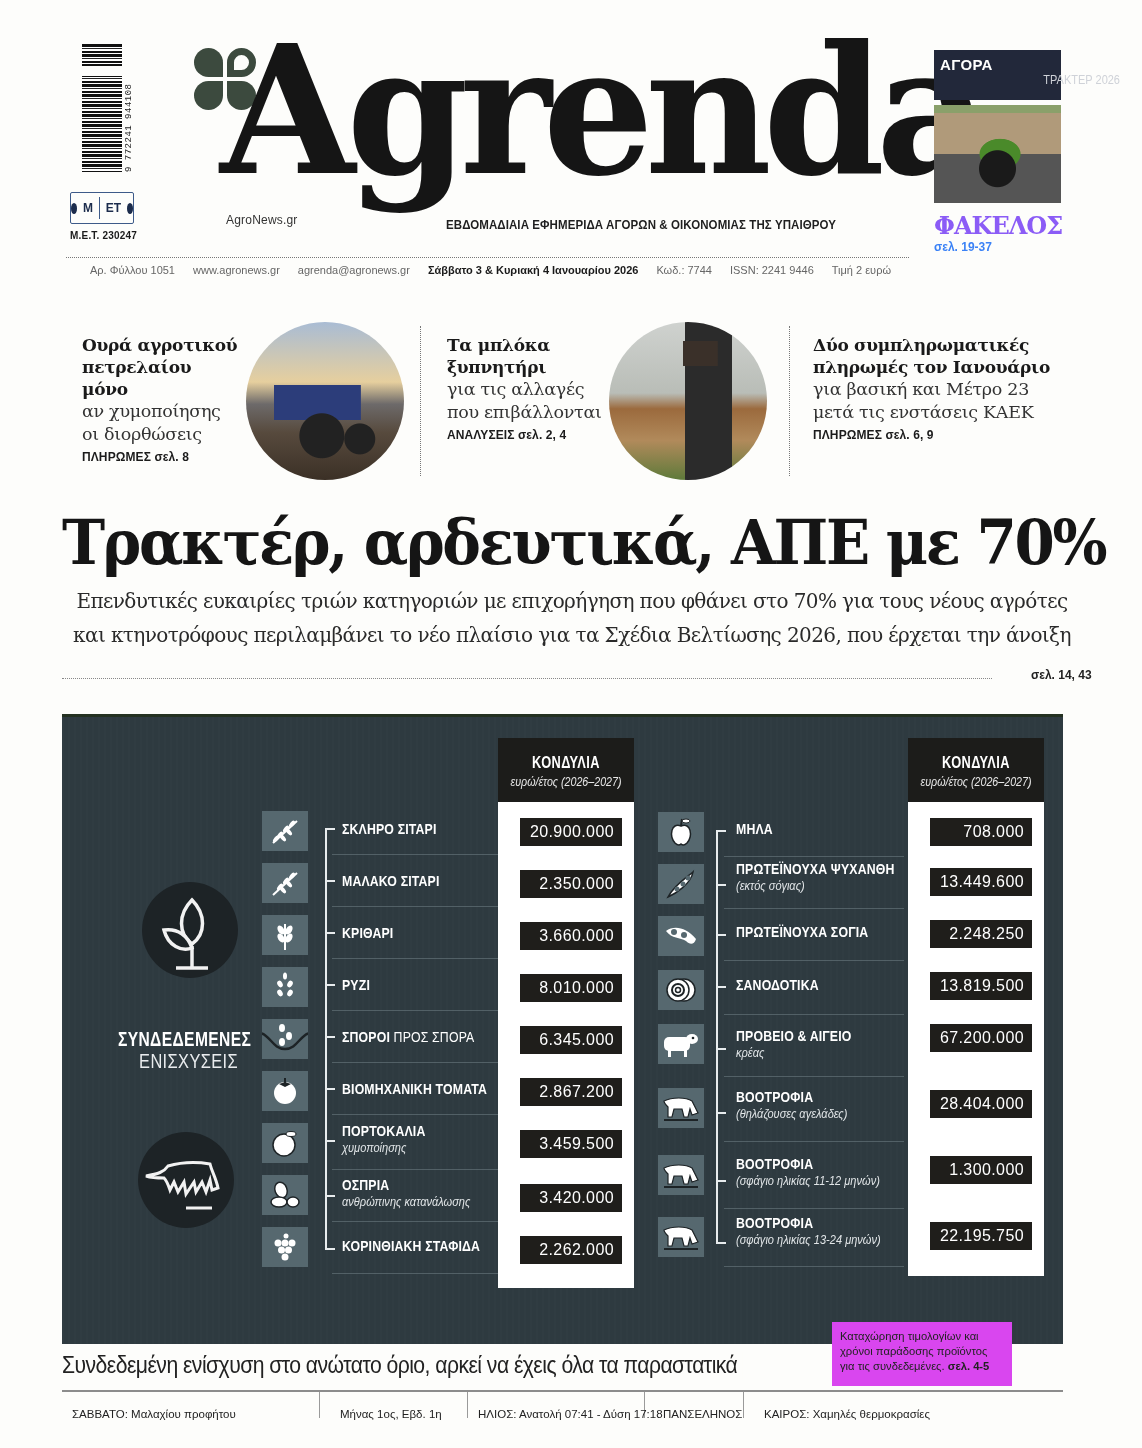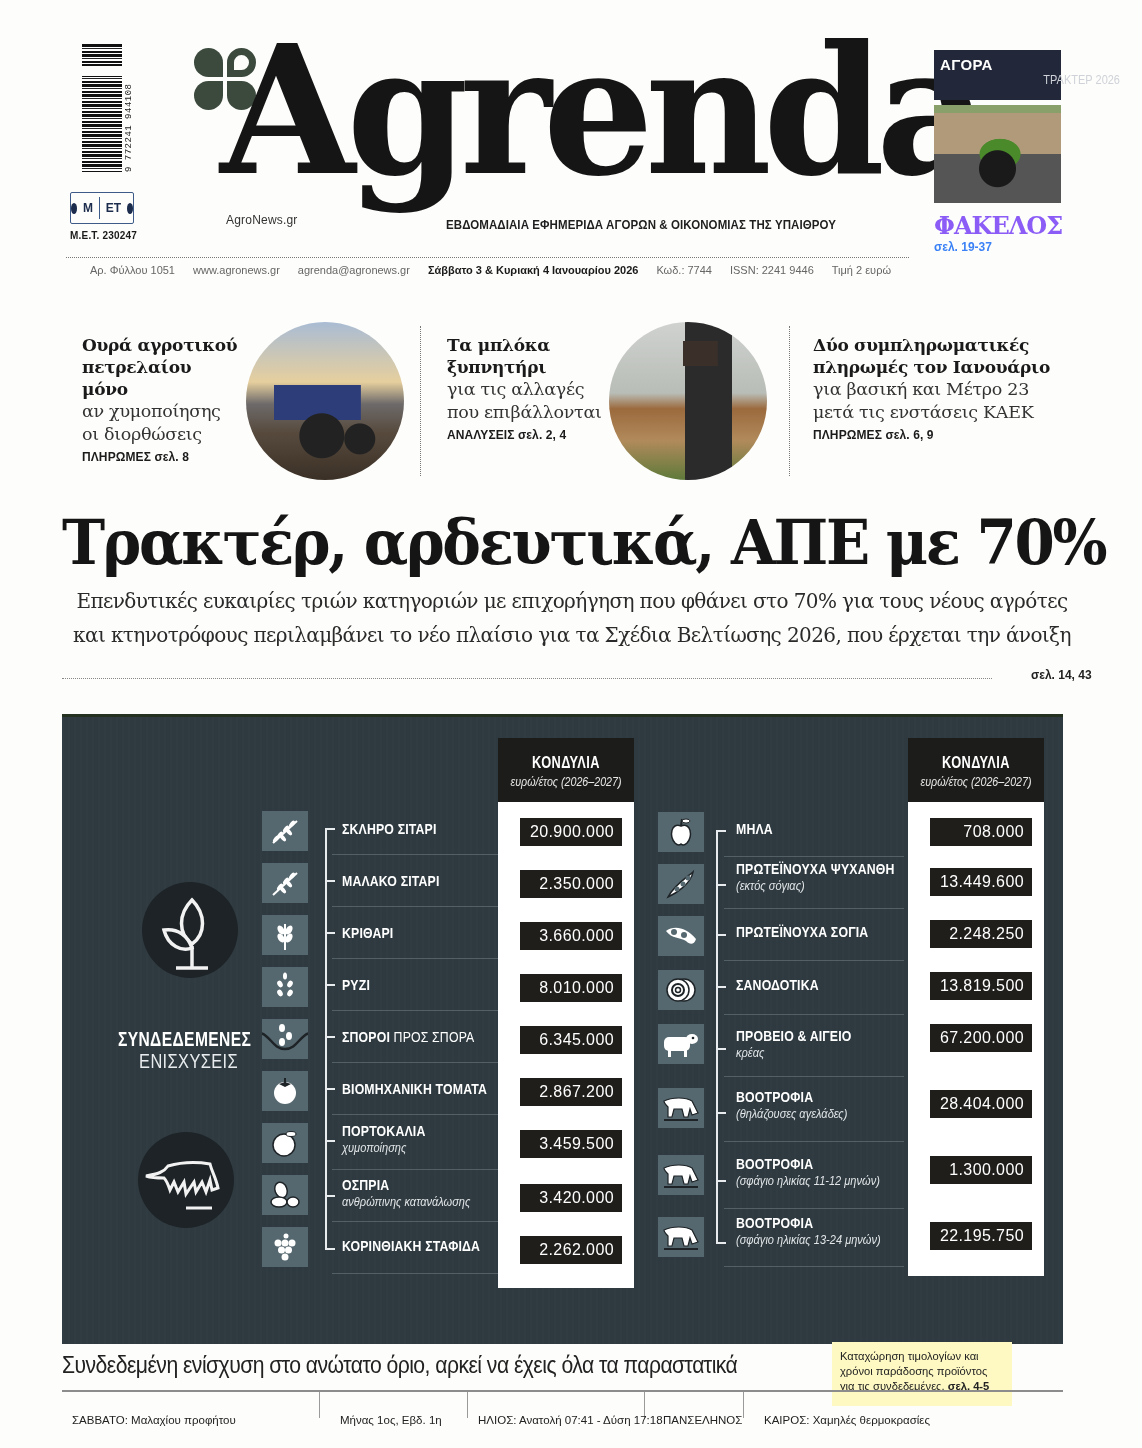--- a/index.html
+++ b/index.html
@@ -114,27 +114,27 @@
   .label .s { font-style: italic; font-size: 13px; color: #e2e6e8; transform: scaleX(0.85); transform-origin: left; }
 
   .budget-col { position: absolute; width: 136px; }
   .budget-col .bh { background: #1c1c1a; color: #fff; text-align: center; height: 64px; padding-top: 16px; }
   .budget-col .bh .k { font-weight: bold; font-size: 16px; letter-spacing: 0.5px; transform: scaleX(0.8); }
   .budget-col .bh .y { font-style: italic; font-size: 13px; color: #e8e8e8; transform: scaleX(0.82); margin-top: 2px; }
   .budget-col .bb { background: #ffffff; position: relative; }
   .val { position: absolute; left: 22px; width: 102px; height: 28px; background: #1f1e1b; color: #fff; text-align: right;
     padding-right: 8px; font-size: 16px; line-height: 28px; letter-spacing: 0.4px; }
 
-  .note-box { left: 832px; top: 1322px; width: 180px; height: 64px; background: #fef9c3; padding: 7px 8px; font-size: 11.2px; line-height: 15px; color: #222; margin-top: 20px; }
+  .note-box { left: 832px; top: 1322px; width: 180px; height: 64px; background: #d946ef; padding: 7px 8px; font-size: 11.2px; line-height: 15px; color: #222; }
   .note-box b { font-weight: bold; }
   .bottom-head { left: 62px; top: 1352px; font-size: 23.5px; color: #222; letter-spacing: -0.6px; white-space: nowrap; transform: scaleX(0.9); transform-origin: left; }
 
   .footer-rule { left: 62px; top: 1390px; width: 1001px; height: 2px; background: #8c8c8c; }
   .footer { left: 62px; top: 1392px; width: 1001px; height: 26px; display: flex; font-size: 11.5px; color: #222; }
-  .footer div { padding: 22px 10px 0; border-right: 1px solid #9a9a9a; white-space: nowrap; }
+  .footer div { padding: 16px 10px 0; border-right: 1px solid #9a9a9a; white-space: nowrap; }
   .footer div:last-child { border-right: none; }
   .footer .f1 { width: 258px; }
   .footer .f2 { width: 148px; padding-left: 20px; }
   .footer .f3 { width: 177px; }
   .footer .f4 { width: 99px; padding-left: 18px; }
   .footer .f5 { flex: 1; padding-left: 20px; }
 </style>
 </head>
 <body>
 

